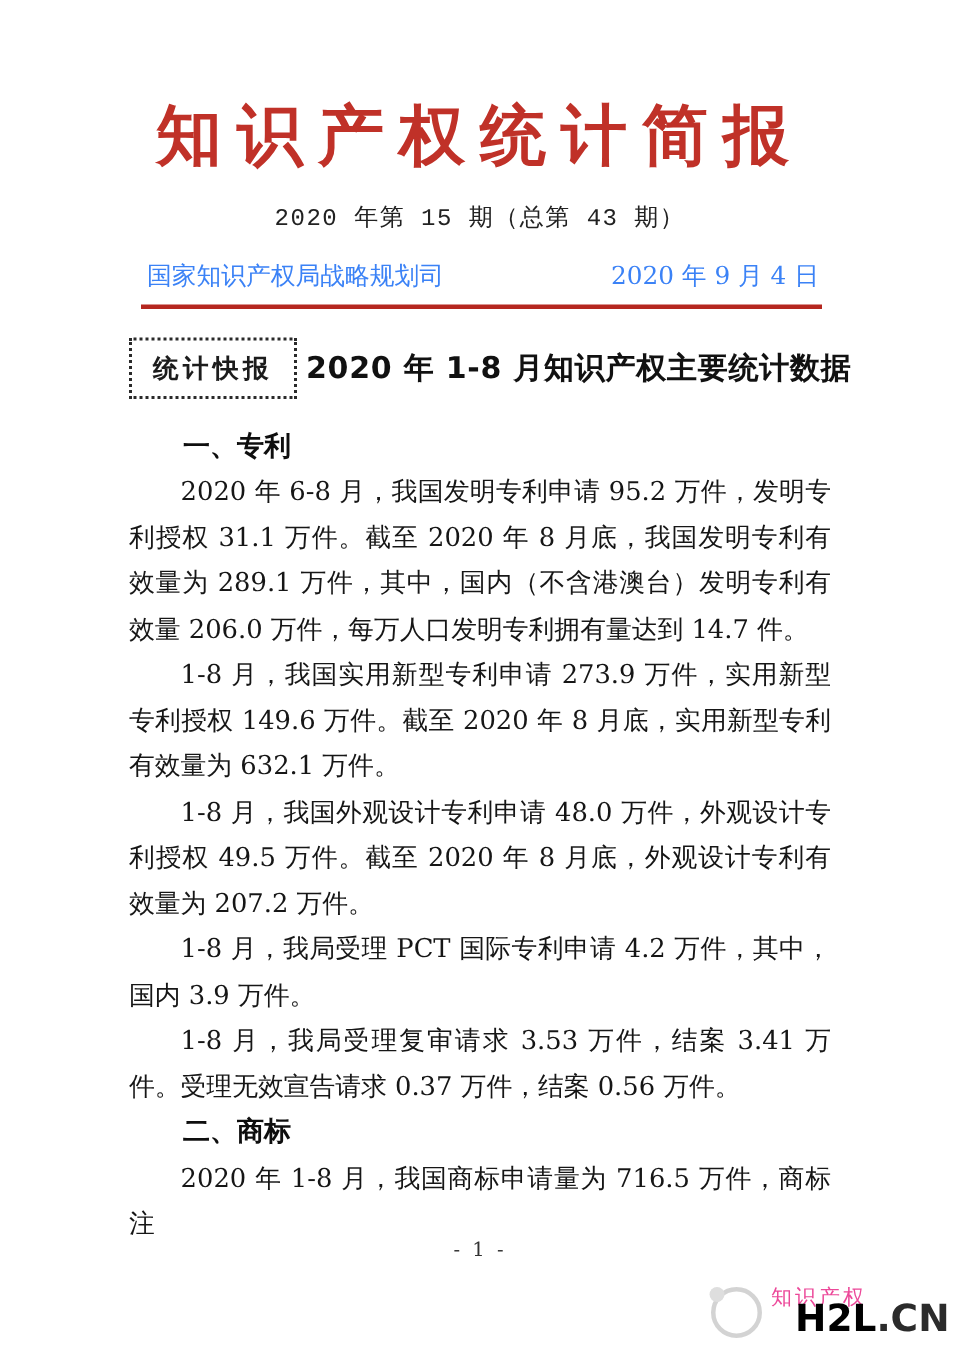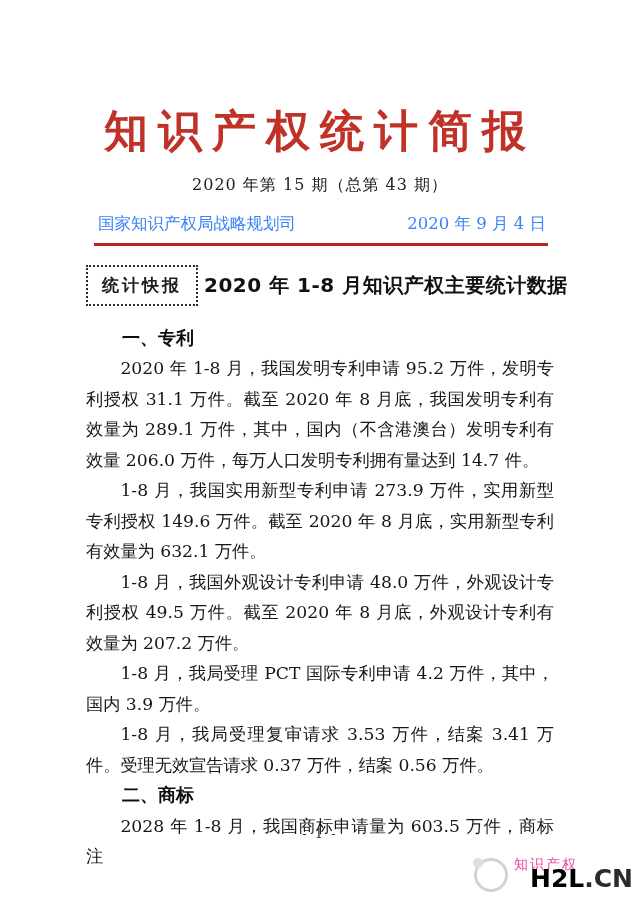--- a/index.html
+++ b/index.html
@@ -11,39 +11,39 @@
     background: #ffffff;
     overflow: hidden;
     font-family: "DejaVu Serif", "Liberation Serif", serif;
     color: #1d1d1d;
   }
   .content {
     position: absolute;
     left: 86px;
     width: 468px;
     top: 0;
-    margin-top: 40px;
   }
   .masthead {
     padding-top: 66px;
     text-align: center;
     font-size: 44px;
     line-height: 1.15;
     font-weight: bold;
     letter-spacing: 10px;
     color: #c03128;
     font-family: "DejaVu Serif", "Liberation Serif", serif;
     white-space: nowrap;
   }
   .issue-line {
     margin-top: 18px;
     text-align: center;
     font-size: 16px;
     letter-spacing: 1px;
     color: #222222;
+    font-family: Liberation Mono, monospace;
   }
   .pub-row {
     margin-top: 17px;
     display: flex;
     justify-content: space-between;
     align-items: baseline;
     font-size: 16.5px;
     color: #3b82f6;
     padding: 0 8px 0 12px;
   }
@@ -174,27 +174,27 @@
 
     <div class="rule"></div>
 
     <div class="badge-row">
       <span class="badge">统计快报</span>
       <span class="report-title">2020 年 1-8 月知识产权主要统计数据</span>
     </div>
 
     <div class="body-text">
       <h3>一、专利</h3>
-      <p>2020 年 1-8 月，我国发明专利申请 95.2 万件，发明专利授权 31.1 万件。截至 2020 年 8 月底，我国发明专利有效量为 289.1 万件，其中，国内（不含港澳台）发明专利有效量 206.0 万件，每万人口发明专利拥有量达到 14.7 件。</p>
+      <p>2020 年 6-8 月，我国发明专利申请 95.2 万件，发明专利授权 31.1 万件。截至 2020 年 8 月底，我国发明专利有效量为 289.1 万件，其中，国内（不含港澳台）发明专利有效量 206.0 万件，每万人口发明专利拥有量达到 14.7 件。</p>
       <p>1-8 月，我国实用新型专利申请 273.9 万件，实用新型专利授权 149.6 万件。截至 2020 年 8 月底，实用新型专利有效量为 632.1 万件。</p>
       <p>1-8 月，我国外观设计专利申请 48.0 万件，外观设计专利授权 49.5 万件。截至 2020 年 8 月底，外观设计专利有效量为 207.2 万件。</p>
       <p>1-8 月，我局受理 PCT 国际专利申请 4.2 万件，其中，国内 3.9 万件。</p>
       <p>1-8 月，我局受理复审请求 3.53 万件，结案 3.41 万件。受理无效宣告请求 0.37 万件，结案 0.56 万件。</p>
       <h3>二、商标</h3>
-      <p>2028 年 1-8 月，我国商标申请量为 603.5 万件，商标注</p>
+      <p>2020 年 1-8 月，我国商标申请量为 716.5 万件，商标注</p>
     </div>
   </div>
 
   <div class="page-number">- 1 -</div>
 
   <div class="watermark">
     <span class="wm-logo"></span>
     <span class="wm-site">知识产权</span>
     <span class="wm-brand-line">
       <span class="wm-brand">H2L</span><span class="wm-tld">.CN</span>

